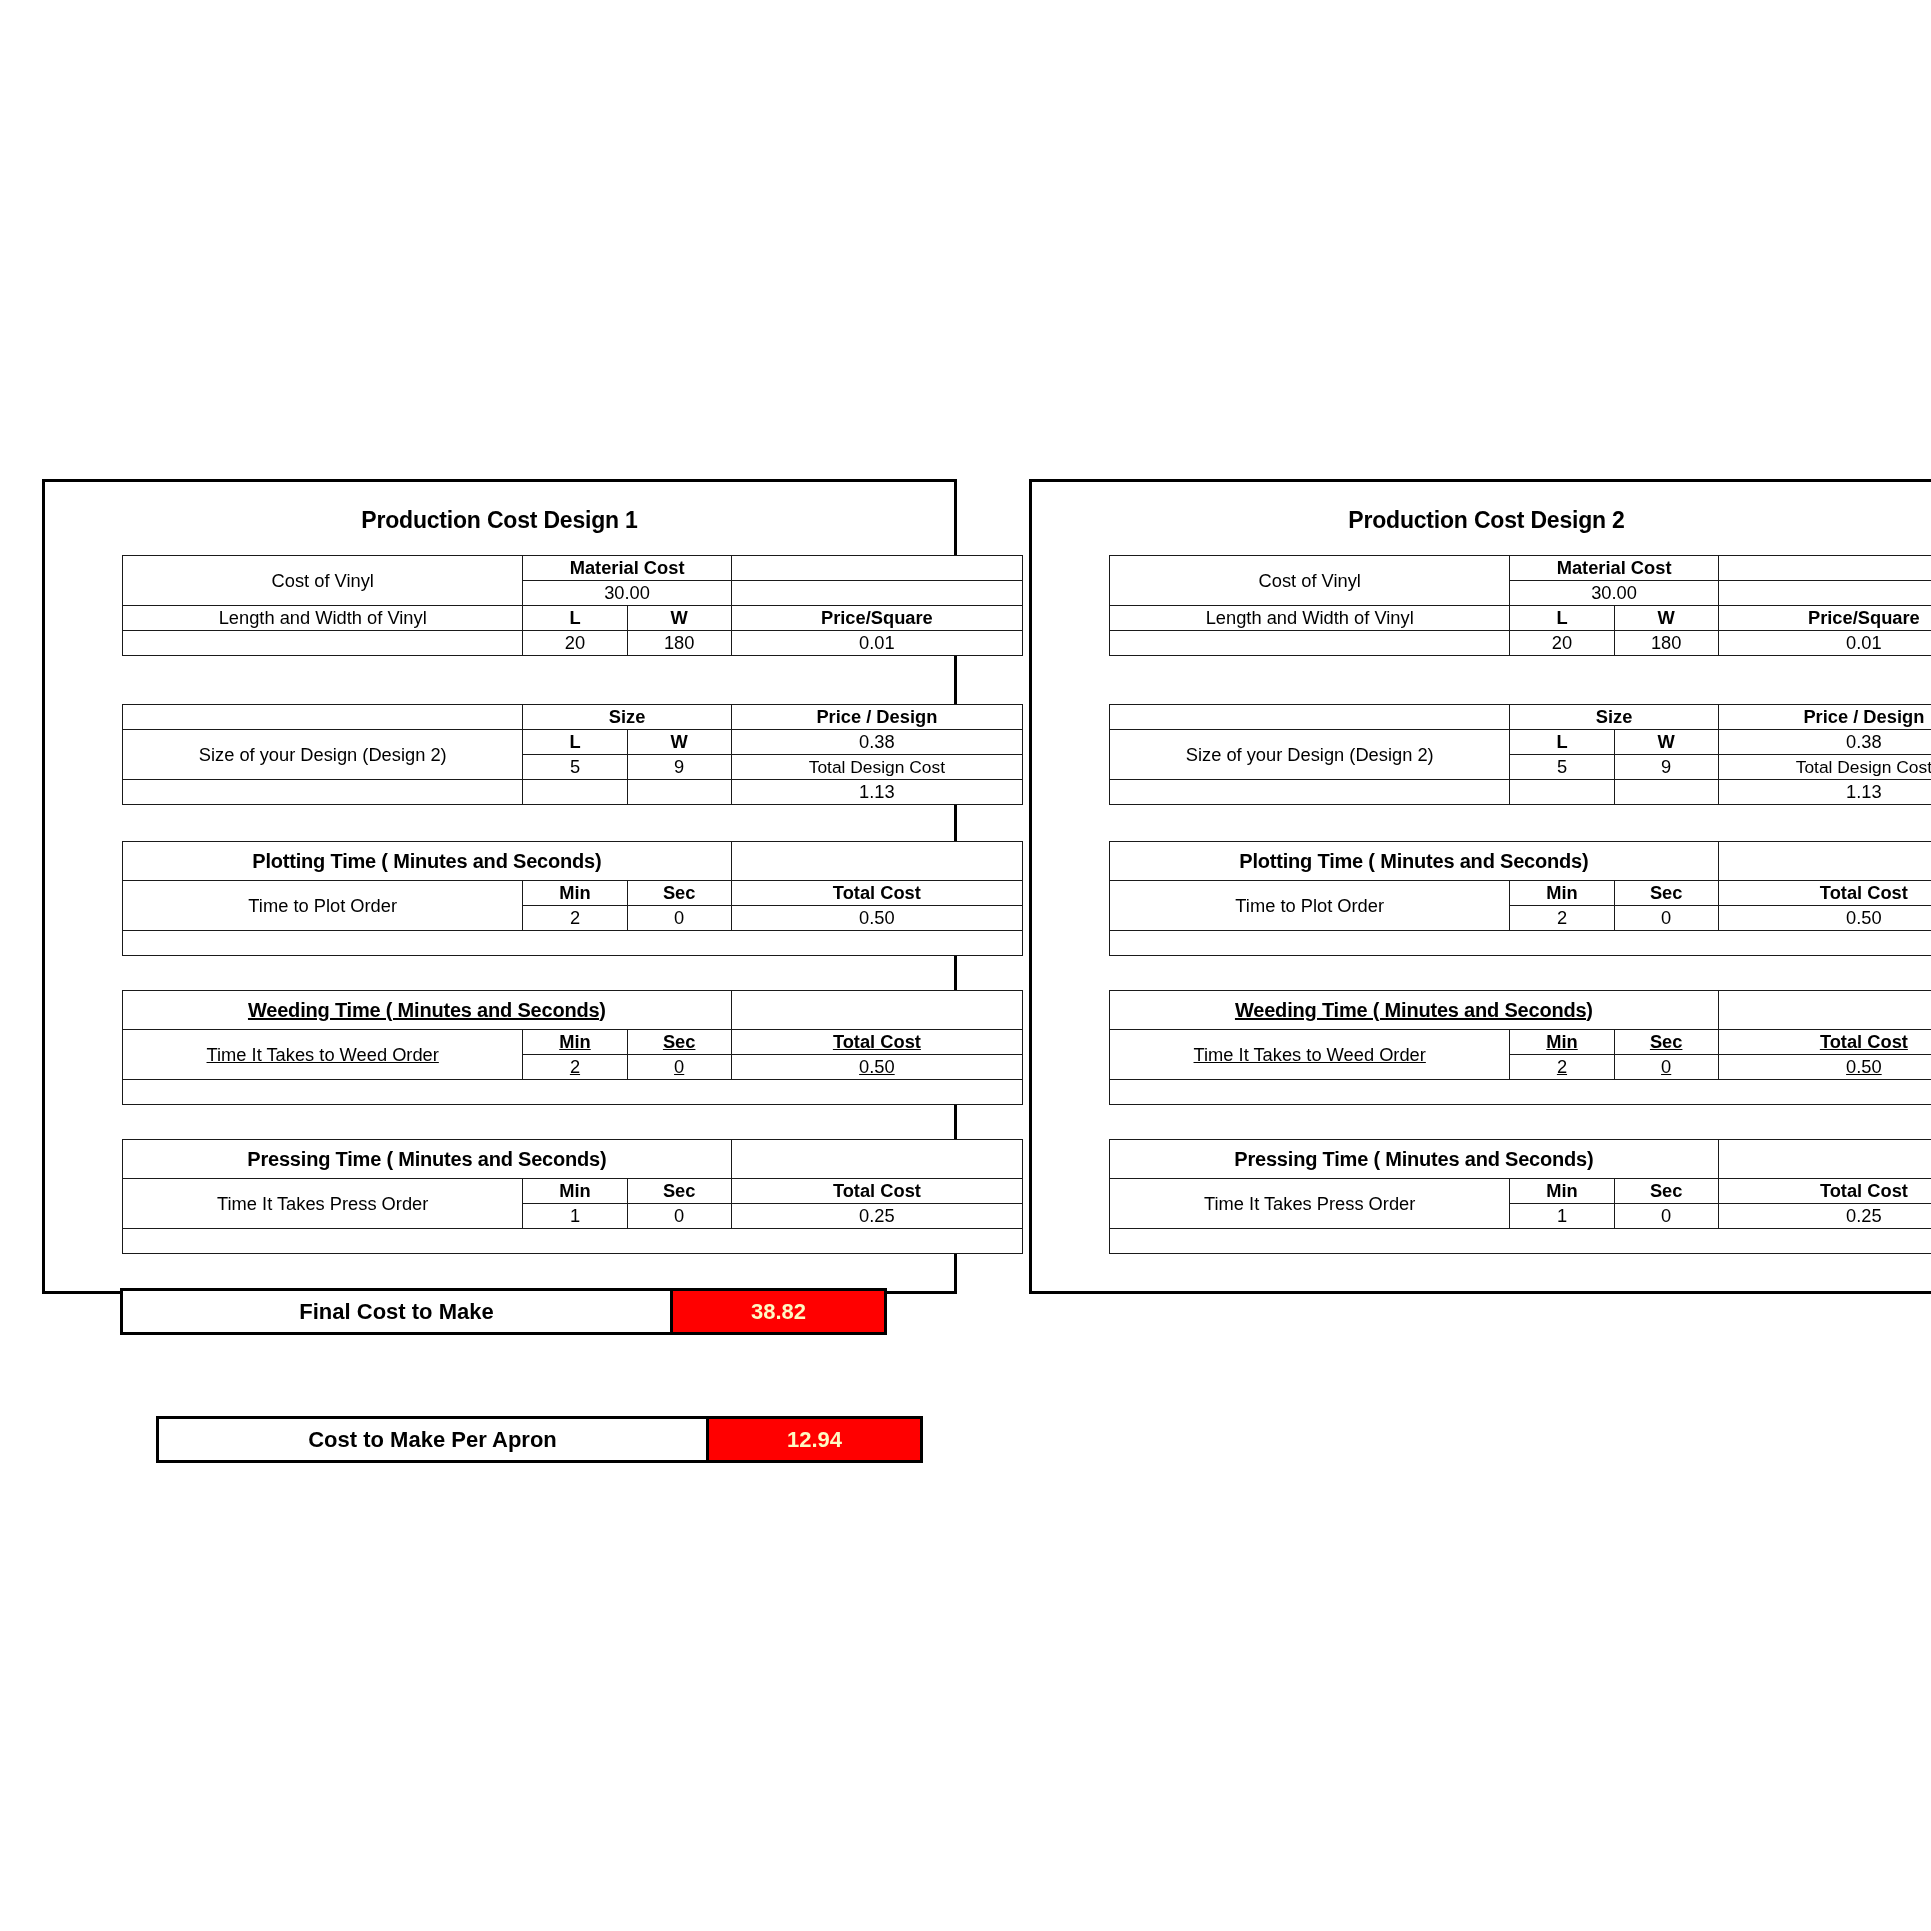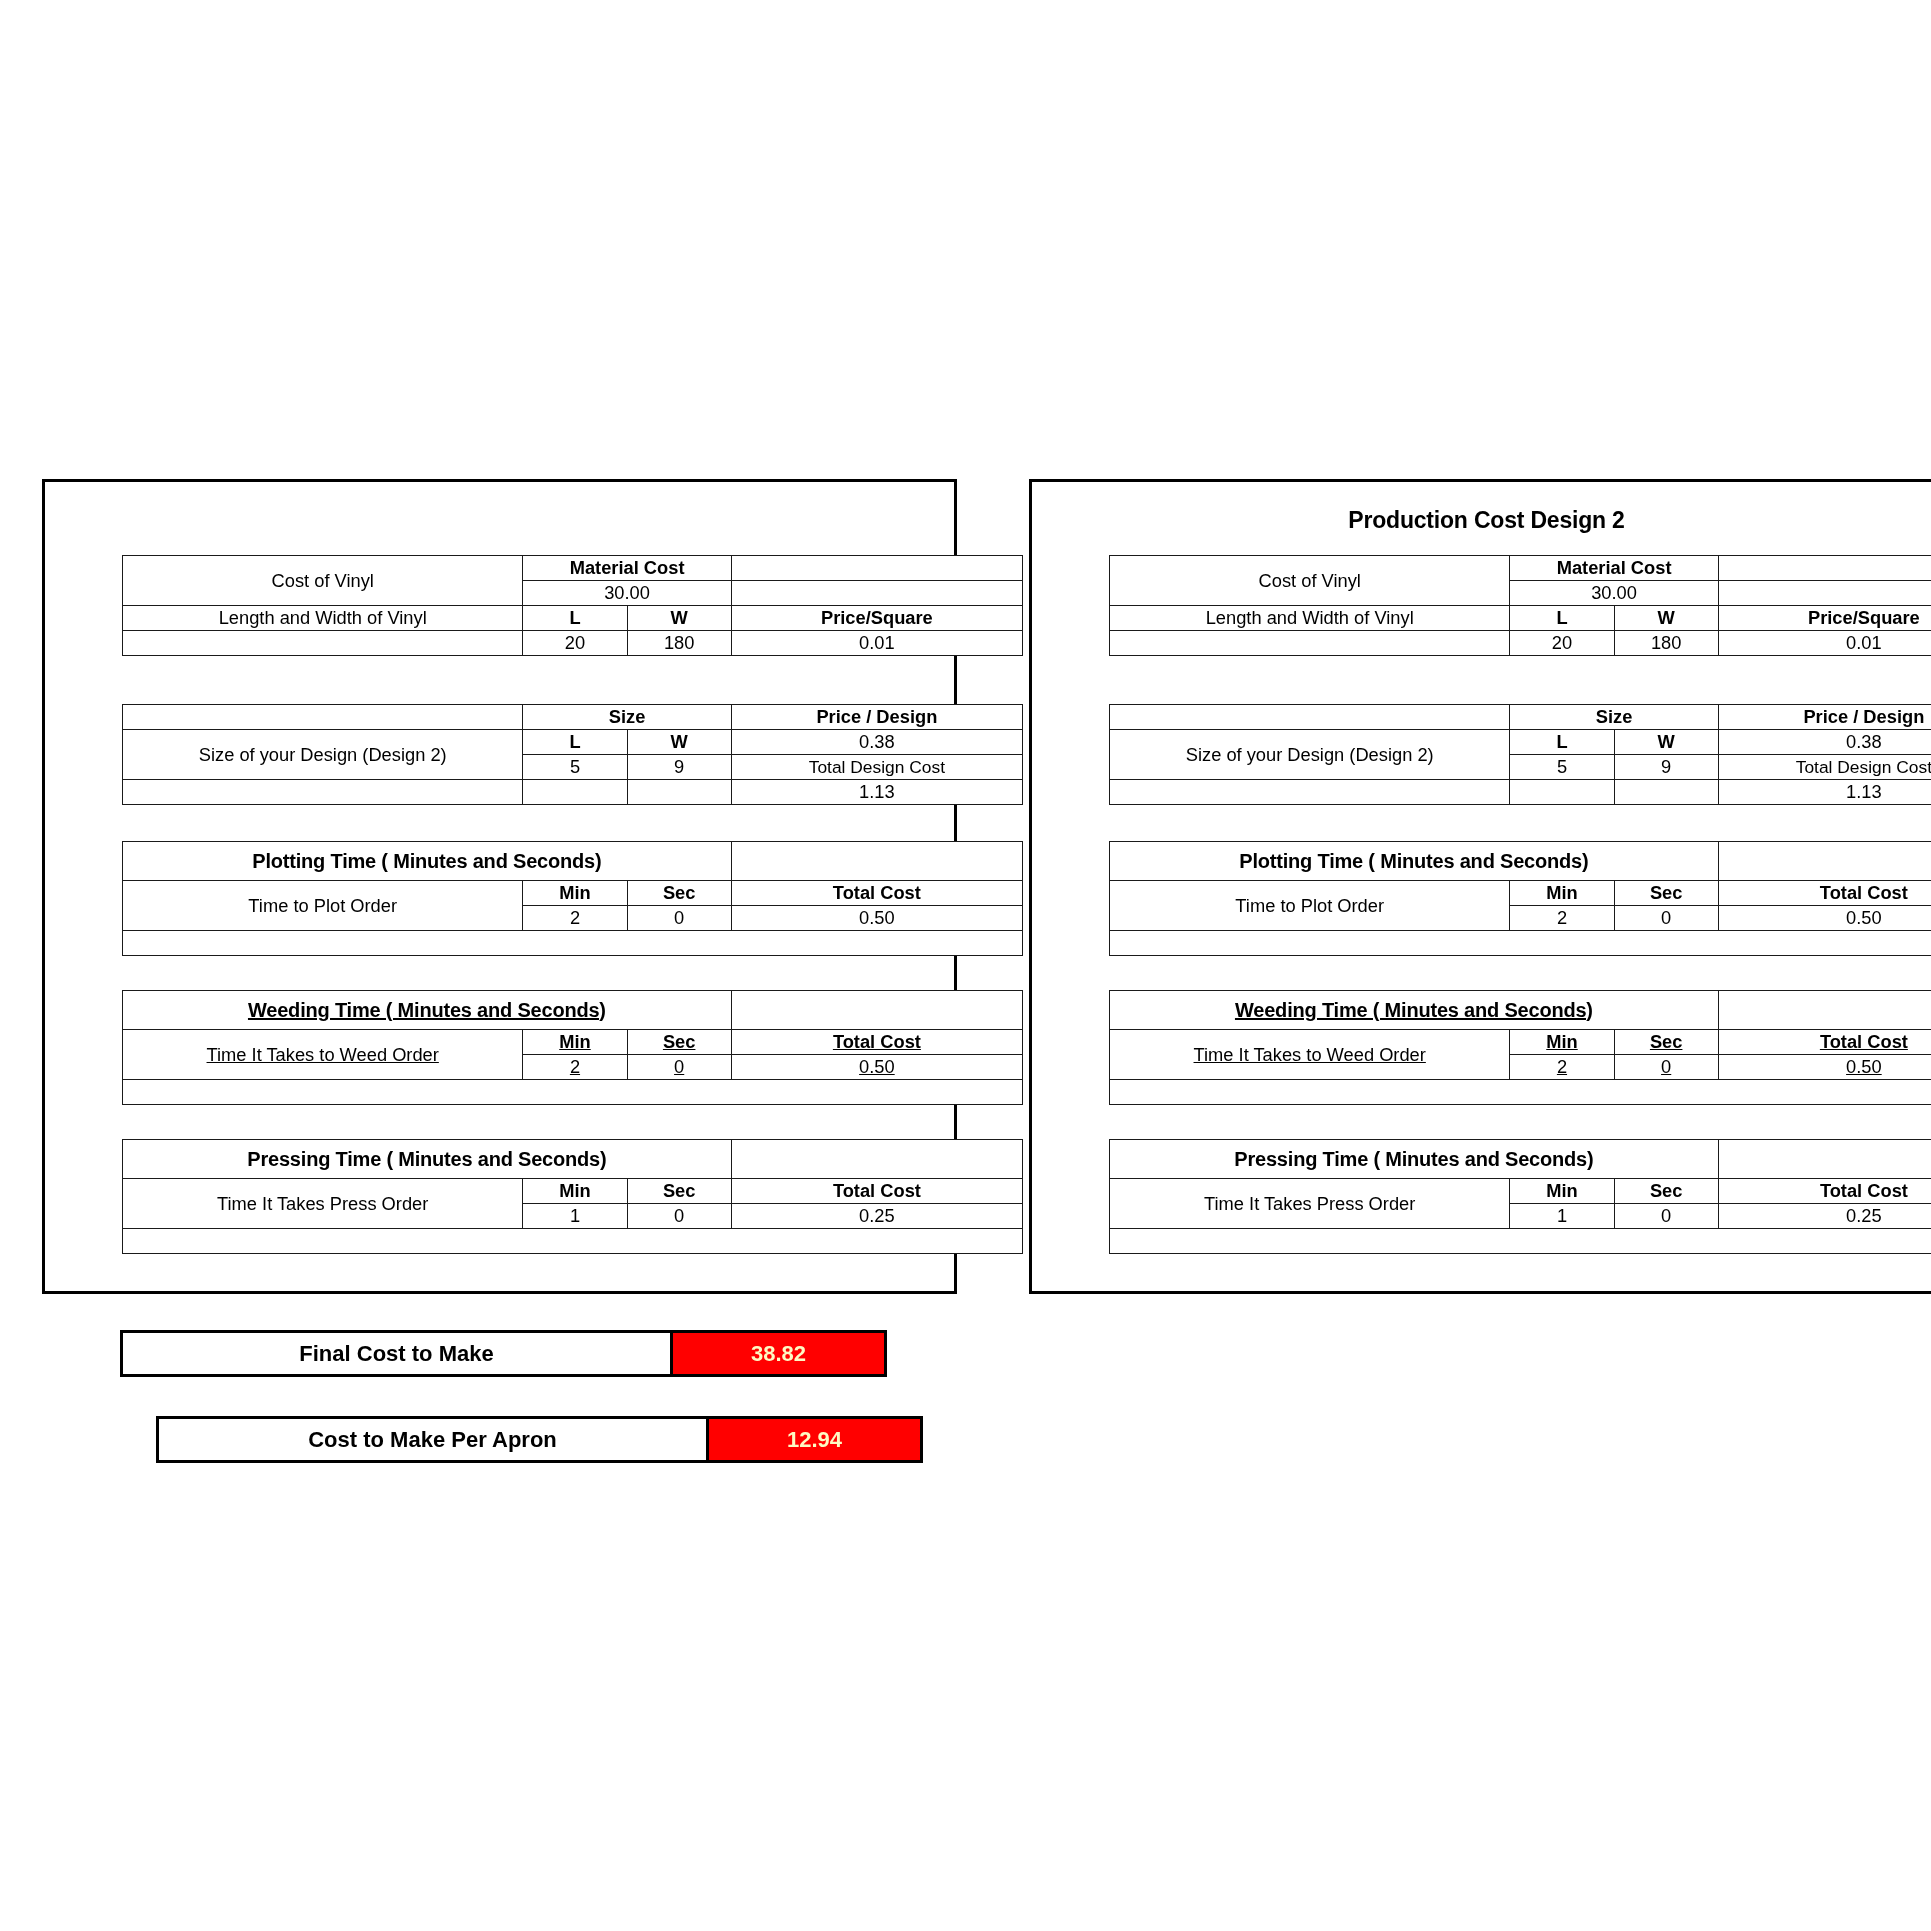--- a/index.html
+++ b/index.html
@@ -79,21 +79,21 @@
   .blk-plot     { top: 359px; }
   .blk-weed     { top: 508px; text-decoration: underline; }
   .blk-press    { top: 657px; }
 
   
   .summary {
     position: absolute;
     left: 120px;
     width: 765px;
   }
-  #summary-final   { top: 1330px; }
+  #summary-final   { top: 1288px; }
   #summary-peruse  { top: 1416px; padding-left: 36px; }
 
   table.sum {
     border-collapse: collapse;
     table-layout: fixed;
     width: 100%;
   }
   table.sum td {
     border: 3.9px solid #000000;
     height: 44px;
@@ -109,20 +109,21 @@
     color: #fef9c3;
   }
   col.c-sumlabel { width: 550px; }
   col.c-sumval   { width: 214px; }
 </style>
 </head>
 <body>
 
 <div class="panel" id="panel-design-1">
 
+  <div class="panel-title">Production Cost Design 1</div>
 
   <div class="block blk-vinyl">
     <table class="grid">
       <colgroup>
           <col class="c-label">
           <col class="c-l">
           <col class="c-w">
           <col class="c-tot">
         </colgroup>
       <tbody>

